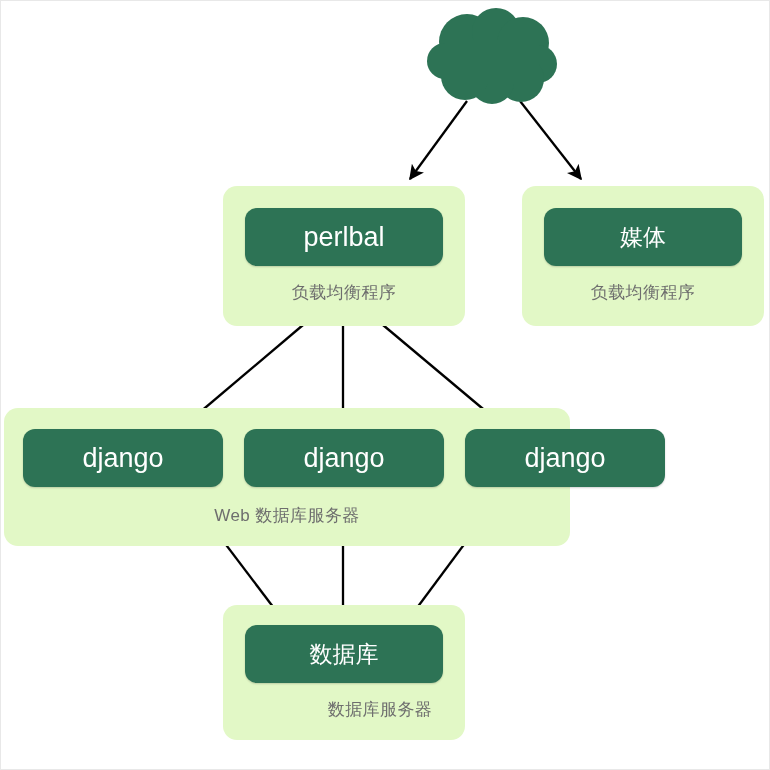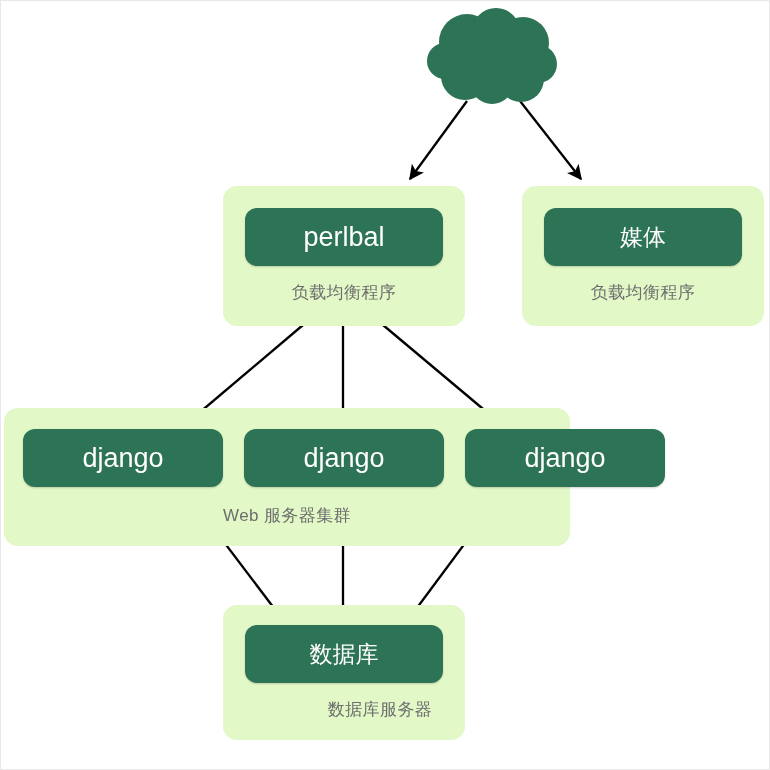--- a/index.html
+++ b/index.html
@@ -126,21 +126,21 @@
   <div class="group-panel" style="left:3px; top:407px; width:566px; height:138px;">
     <div class="node-box" style="left:19px; top:21px; width:200px; height:58px;">
       <span>django</span>
     </div>
     <div class="node-box" style="left:240px; top:21px; width:200px; height:58px;">
       <span>django</span>
     </div>
     <div class="node-box" style="left:461px; top:21px; width:200px; height:58px;">
       <span>django</span>
     </div>
-    <div class="group-caption" style="top:96px;">Web 服务器集群</div>
+    <div class="group-caption" style="top:96px;">Web 数据库服务器</div>
   </div>
 
   <div class="group-panel" style="left:222px; top:604px; width:242px; height:135px;">
     <div class="node-box cjk" style="left:22px; top:20px; width:198px; height:58px;">
       <span>数据库</span>
     </div>
     <div class="group-caption" style="top:93px;margin-left:36px;">数据库服务器</div>
   </div>
 
 </div>

